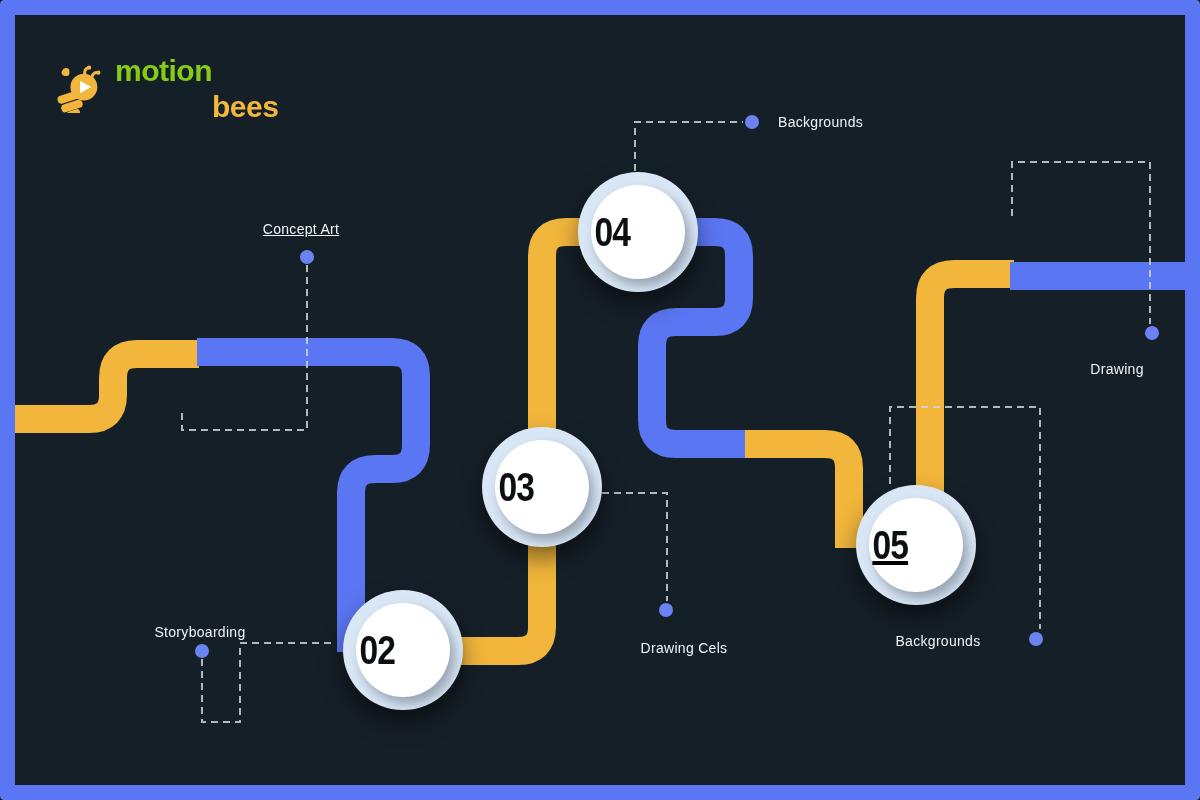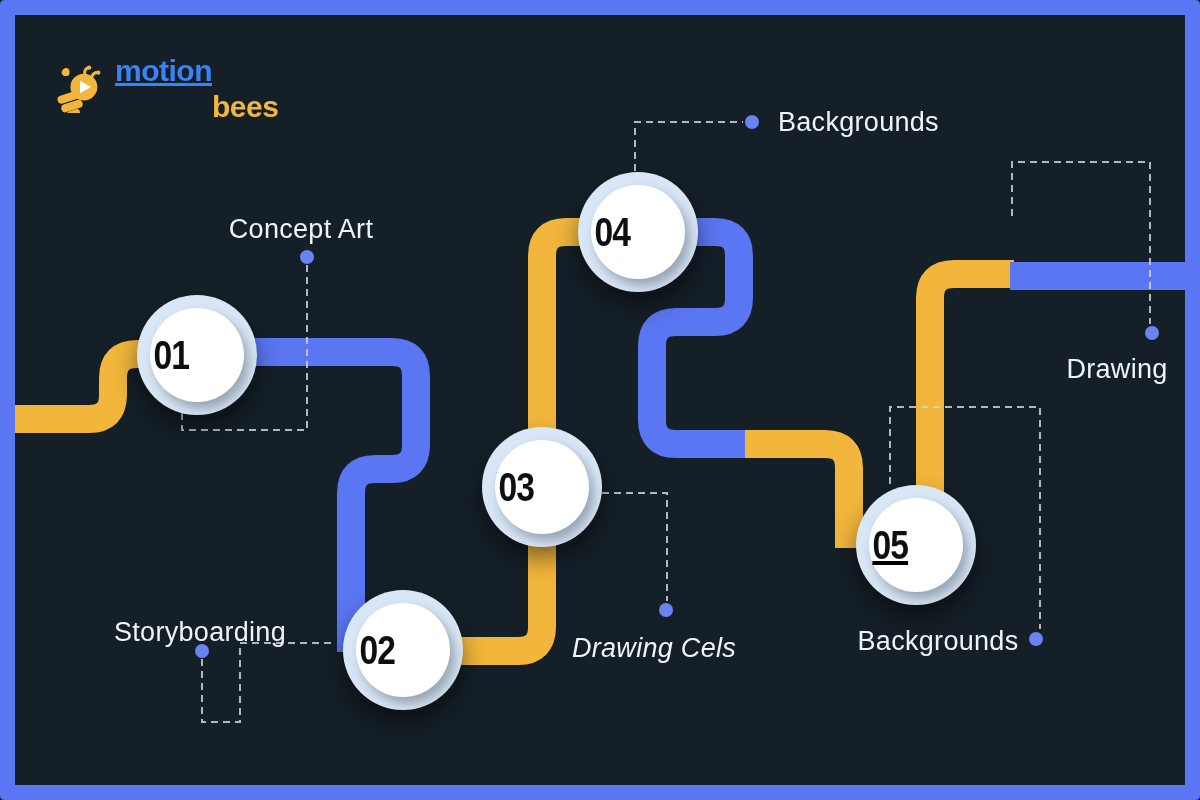--- a/index.html
+++ b/index.html
@@ -37,34 +37,34 @@
     box-shadow:5px 7px 12px rgba(25,40,55,.35);
     display:flex;align-items:center;justify-content:flex-start;
   }
   .step-num{
     font-size:40px;font-weight:700;color:var(--number-color,#0D1013);
     letter-spacing:-1px;transform:scaleX(.84);font-stretch:condensed;
   }
   
   .label{
     position:absolute;z-index:10;white-space:nowrap;
-    color:var(--label-color,#F0F4F7);font-size:27px;letter-spacing:.3px;text-align:center;
+    color:var(--label-color,#F0F4F7);font-size:14px;letter-spacing:.3px;text-align:center;
   }
   .label.centered{transform:translate(-50%,-50%);}
   .label.vcentered{transform:translateY(-50%);}
   
   .logo{
     position:absolute;left:56px;top:56px;z-index:25;
     display:flex;align-items:center;gap:9px;
   }
   .logo-text{
     font-size:30px;font-weight:700;letter-spacing:-.5px;line-height:1;
     display:flex;
   }
-  .brand-primary{color:#3b82f6;text-decoration:underline;}
+  .brand-primary{color:#84cc16;}
   .brand-secondary{color:var(--path-yellow,#F2B63C);margin-top:36px;}
 </style>
 </head>
 <body>
 
 <div class="stage">
 
   <svg class="art" width="1200" height="800" viewBox="0 0 1200 800">
 
     <path class="route yellow" d="M6,419 H89 Q113,419 113,395 V378 Q113,354 137,354 H199"></path>
@@ -85,25 +85,20 @@
     </g>
 
     <circle class="dot" cx="307" cy="257" r="7"></circle>
     <circle class="dot" cx="202" cy="651" r="7"></circle>
     <circle class="dot" cx="666" cy="610" r="7"></circle>
     <circle class="dot" cx="752" cy="122" r="7"></circle>
     <circle class="dot" cx="1036" cy="639" r="7"></circle>
     <circle class="dot" cx="1152" cy="333" r="7"></circle>
   </svg>
 
-  <div class="step" style="left:137px;top:295px;">
-    <div class="step-inner">
-      <span class="step-num">01</span>
-    </div>
-  </div>
   <div class="step" style="left:343px;top:590px;">
     <div class="step-inner">
       <span class="step-num">02</span>
     </div>
   </div>
   <div class="step" style="left:482px;top:427px;">
     <div class="step-inner">
       <span class="step-num">03</span>
     </div>
   </div>
@@ -111,23 +106,23 @@
     <div class="step-inner">
       <span class="step-num">04</span>
     </div>
   </div>
   <div class="step" style="left:856px;top:485px;text-decoration:underline;">
     <div class="step-inner">
       <span class="step-num">05</span>
     </div>
   </div>
 
-  <div class="label centered" style="left:301px;top:229px;">Concept Art</div>
+  <div class="label centered" style="left:301px;top:229px;text-decoration:underline;">Concept Art</div>
   <div class="label centered" style="left:200px;top:614px;margin-top:18px;">Storyboarding</div>
-  <div class="label centered" style="left:654px;top:648px;font-style:italic;">Drawing Cels</div>
+  <div class="label centered" style="left:684px;top:648px;">Drawing Cels</div>
   <div class="label vcentered" style="left:778px;top:122px;">Backgrounds</div>
   <div class="label centered" style="left:938px;top:641px;">Backgrounds</div>
   <div class="label centered" style="left:1117px;top:369px;">Drawing</div>
 
   <div class="logo">
     <svg width="50" height="48" viewBox="0 0 52 50">
       <g fill="#F2B63C">
         <path d="M13,11 C7,13 4,9 7,5 C9,2 14,2.5 14,6.5 C14,8.5 14,10 13,11 Z"></path>
         <path d="M30,10 Q29,4 34,2.6" stroke="#F2B63C" stroke-width="3" fill="none" stroke-linecap="round"></path>
         <path d="M37,13 Q39,7 44,8" stroke="#F2B63C" stroke-width="3" fill="none" stroke-linecap="round"></path>

